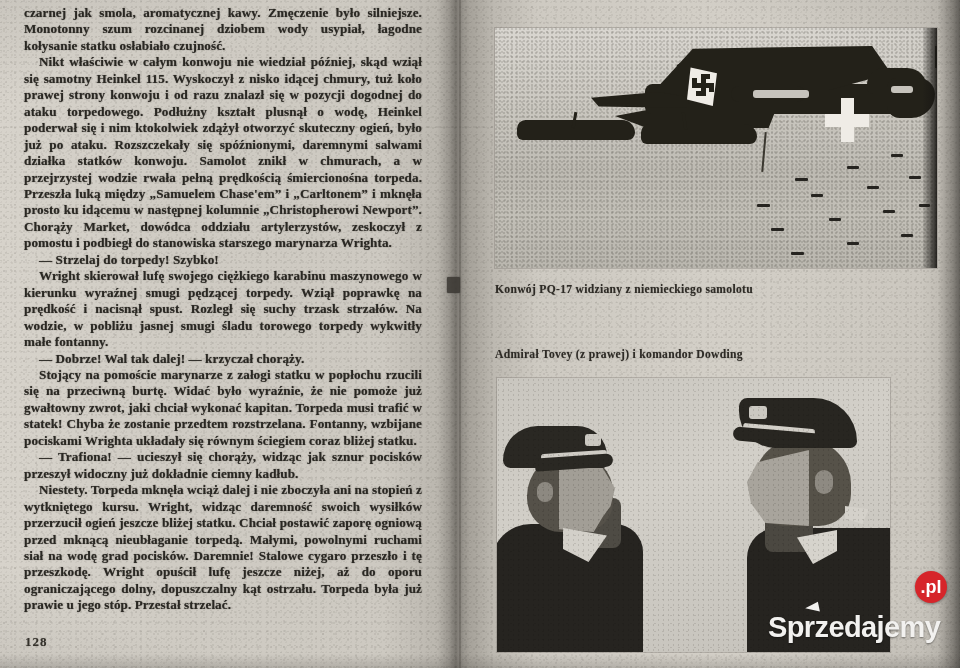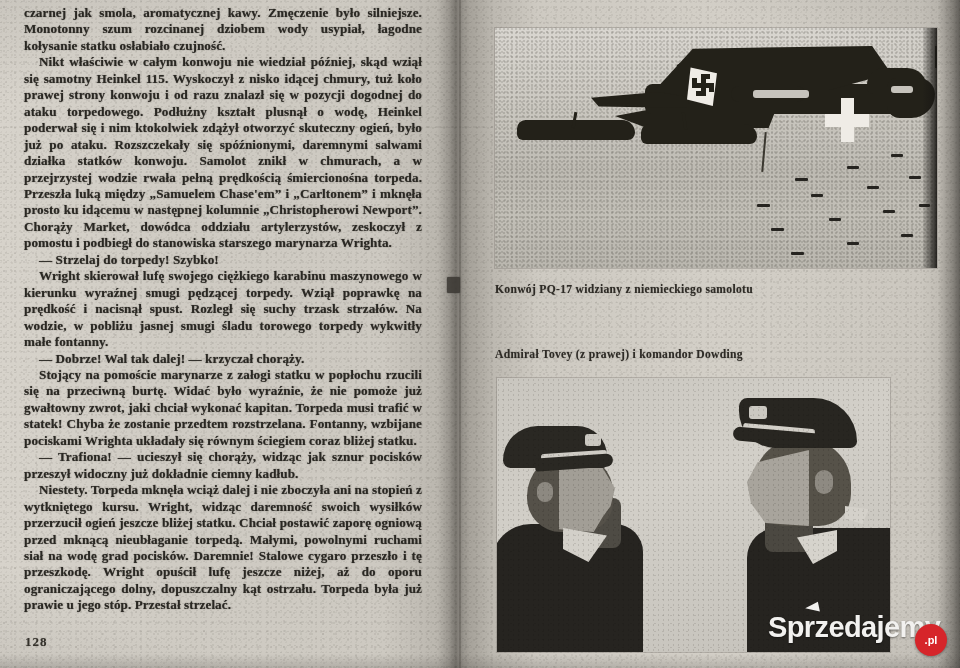--- a/index.html
+++ b/index.html
@@ -168,23 +168,23 @@
     clip-path:polygon(0% 0%, 100% 18%, 72% 100%, 0% 70%);}
 
   
   #watermark{position:absolute;left:768px;top:611px;z-index:40;
     font-family:"Liberation Sans", sans-serif;font-weight:700;font-size:29px;
     color:#f2f1ef;letter-spacing:-.6px;
     text-shadow:0 1px 2px rgba(0,0,0,.45);}
   #wm-triangle{position:absolute;left:806px;top:601px;width:0;height:0;z-index:41;
     border-left:11px solid transparent;border-right:4px solid transparent;
     border-bottom:9px solid #f2f1ef;transform:rotate(12deg);}
-  #wm-pl{position:absolute;left:915px;top:624px;width:32px;height:32px;border-radius:50%;
+  #wm-pl{position:absolute;left:915px;top:571px;width:32px;height:32px;border-radius:50%;
     background:#d6252a;color:#fff;z-index:42;
-    font-family:"Liberation Sans", sans-serif;font-weight:700;font-size:11px;
+    font-family:"Liberation Sans", sans-serif;font-weight:700;font-size:18px;
     display:flex;align-items:center;justify-content:center;
     box-shadow:0 1px 3px rgba(0,0,0,.4);}
 </style>
 </head>
 <body>
 
 <div id="page">
 
   <div class="paper"></div>
   <div class="grain"></div>

